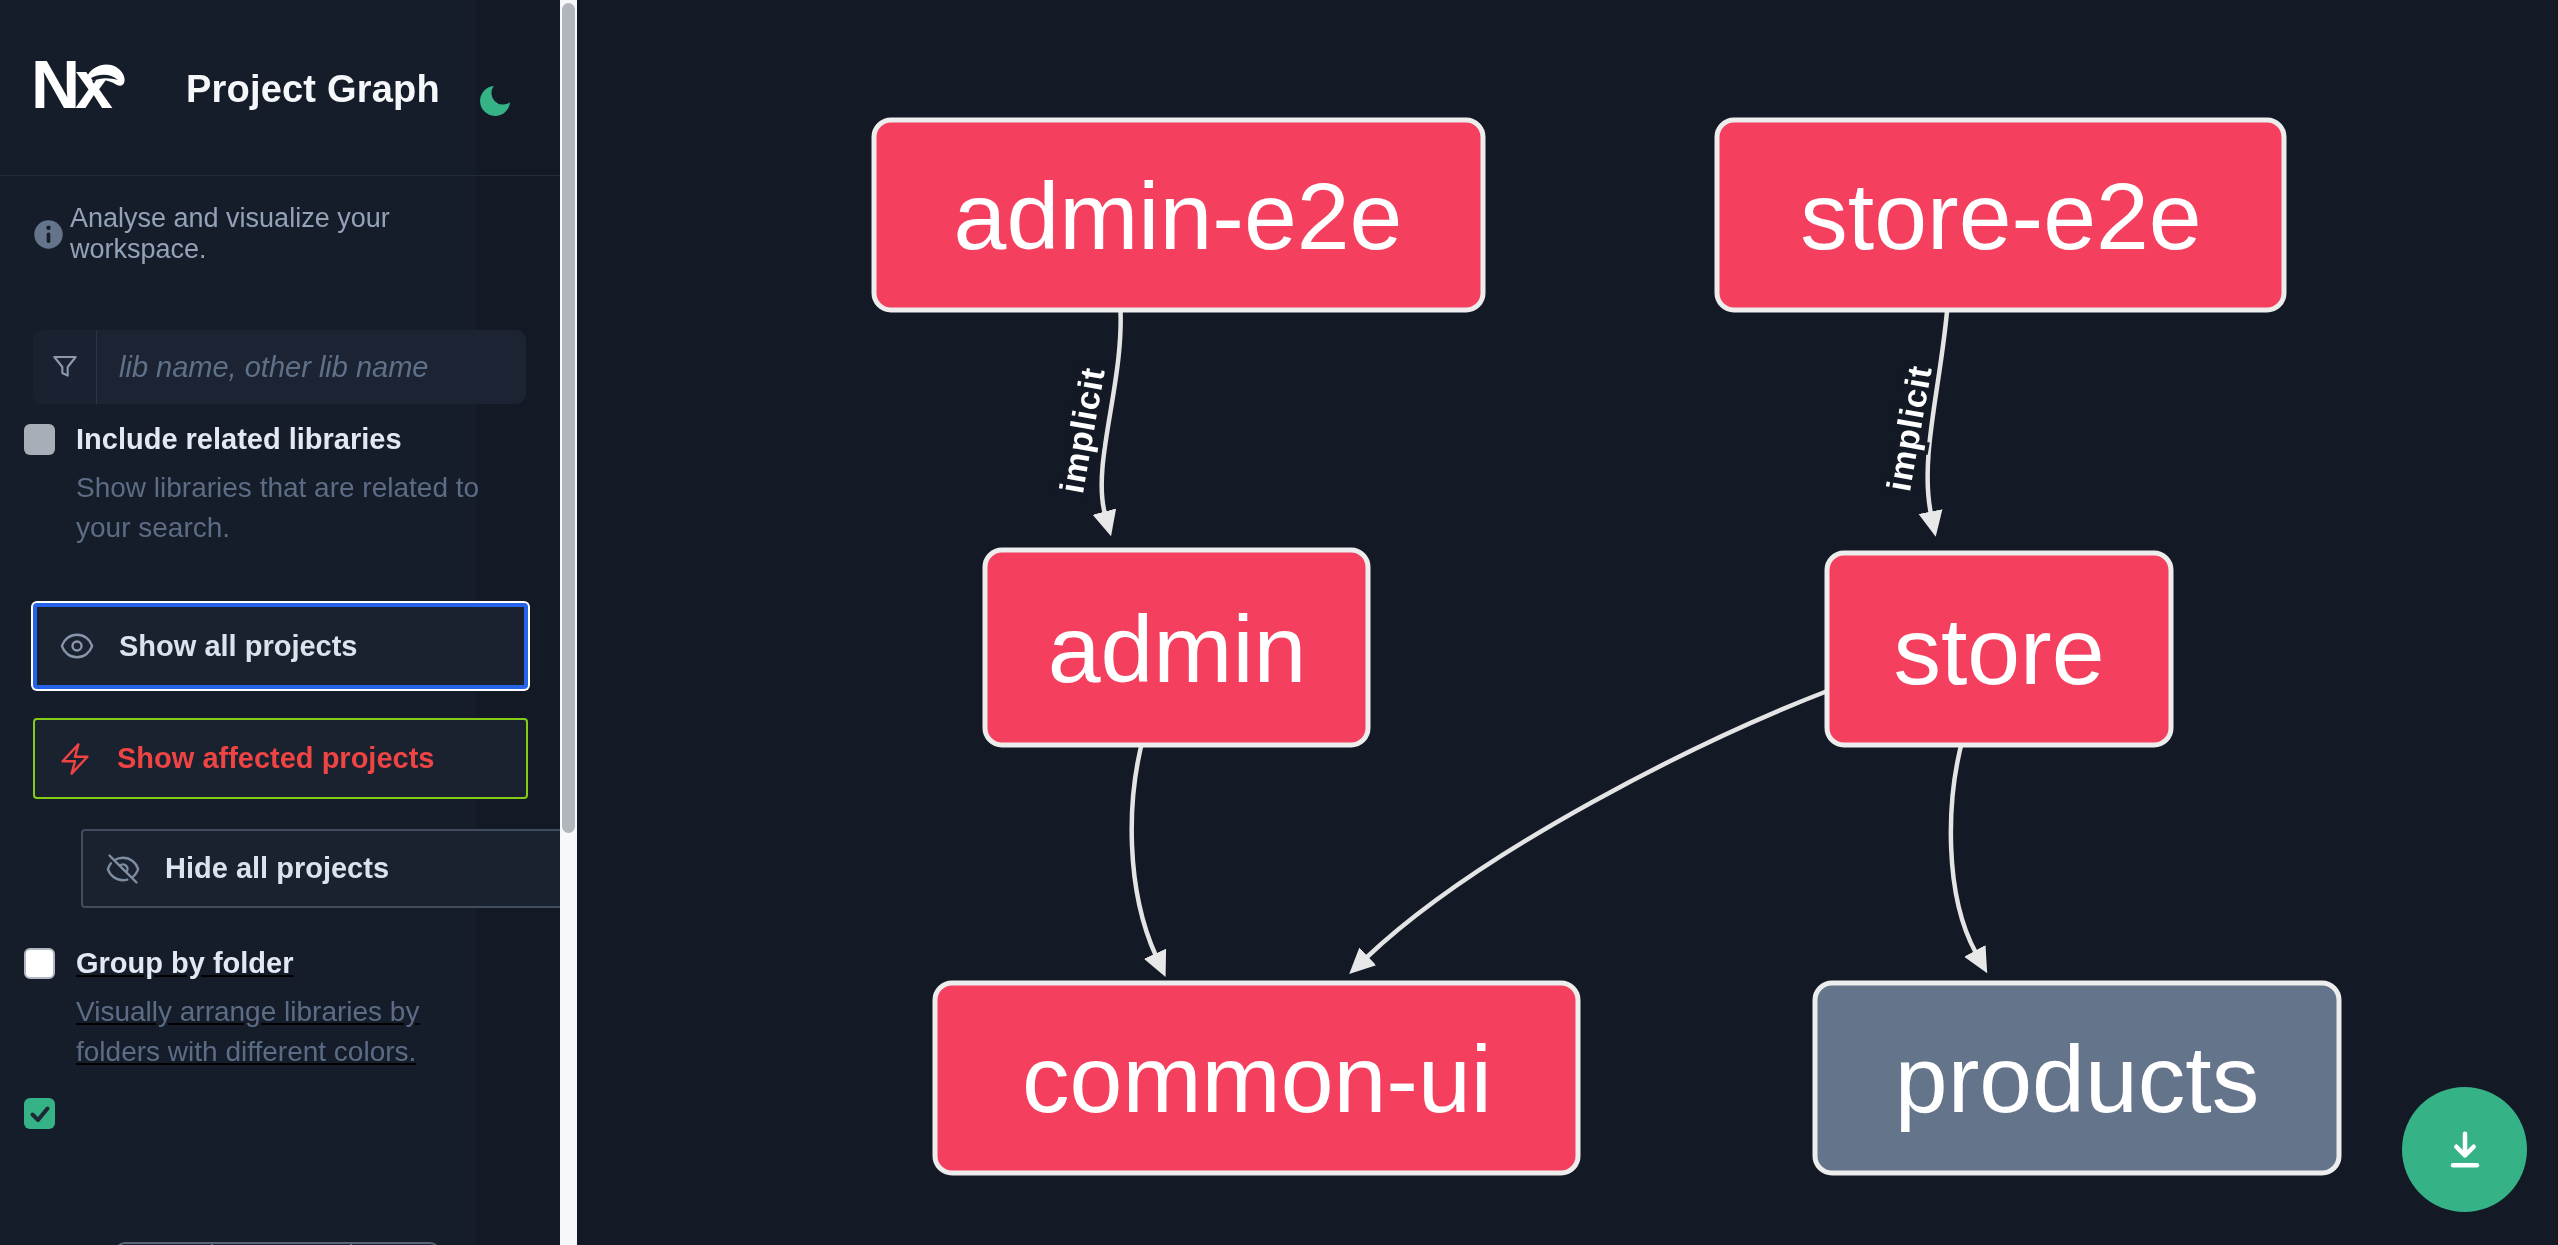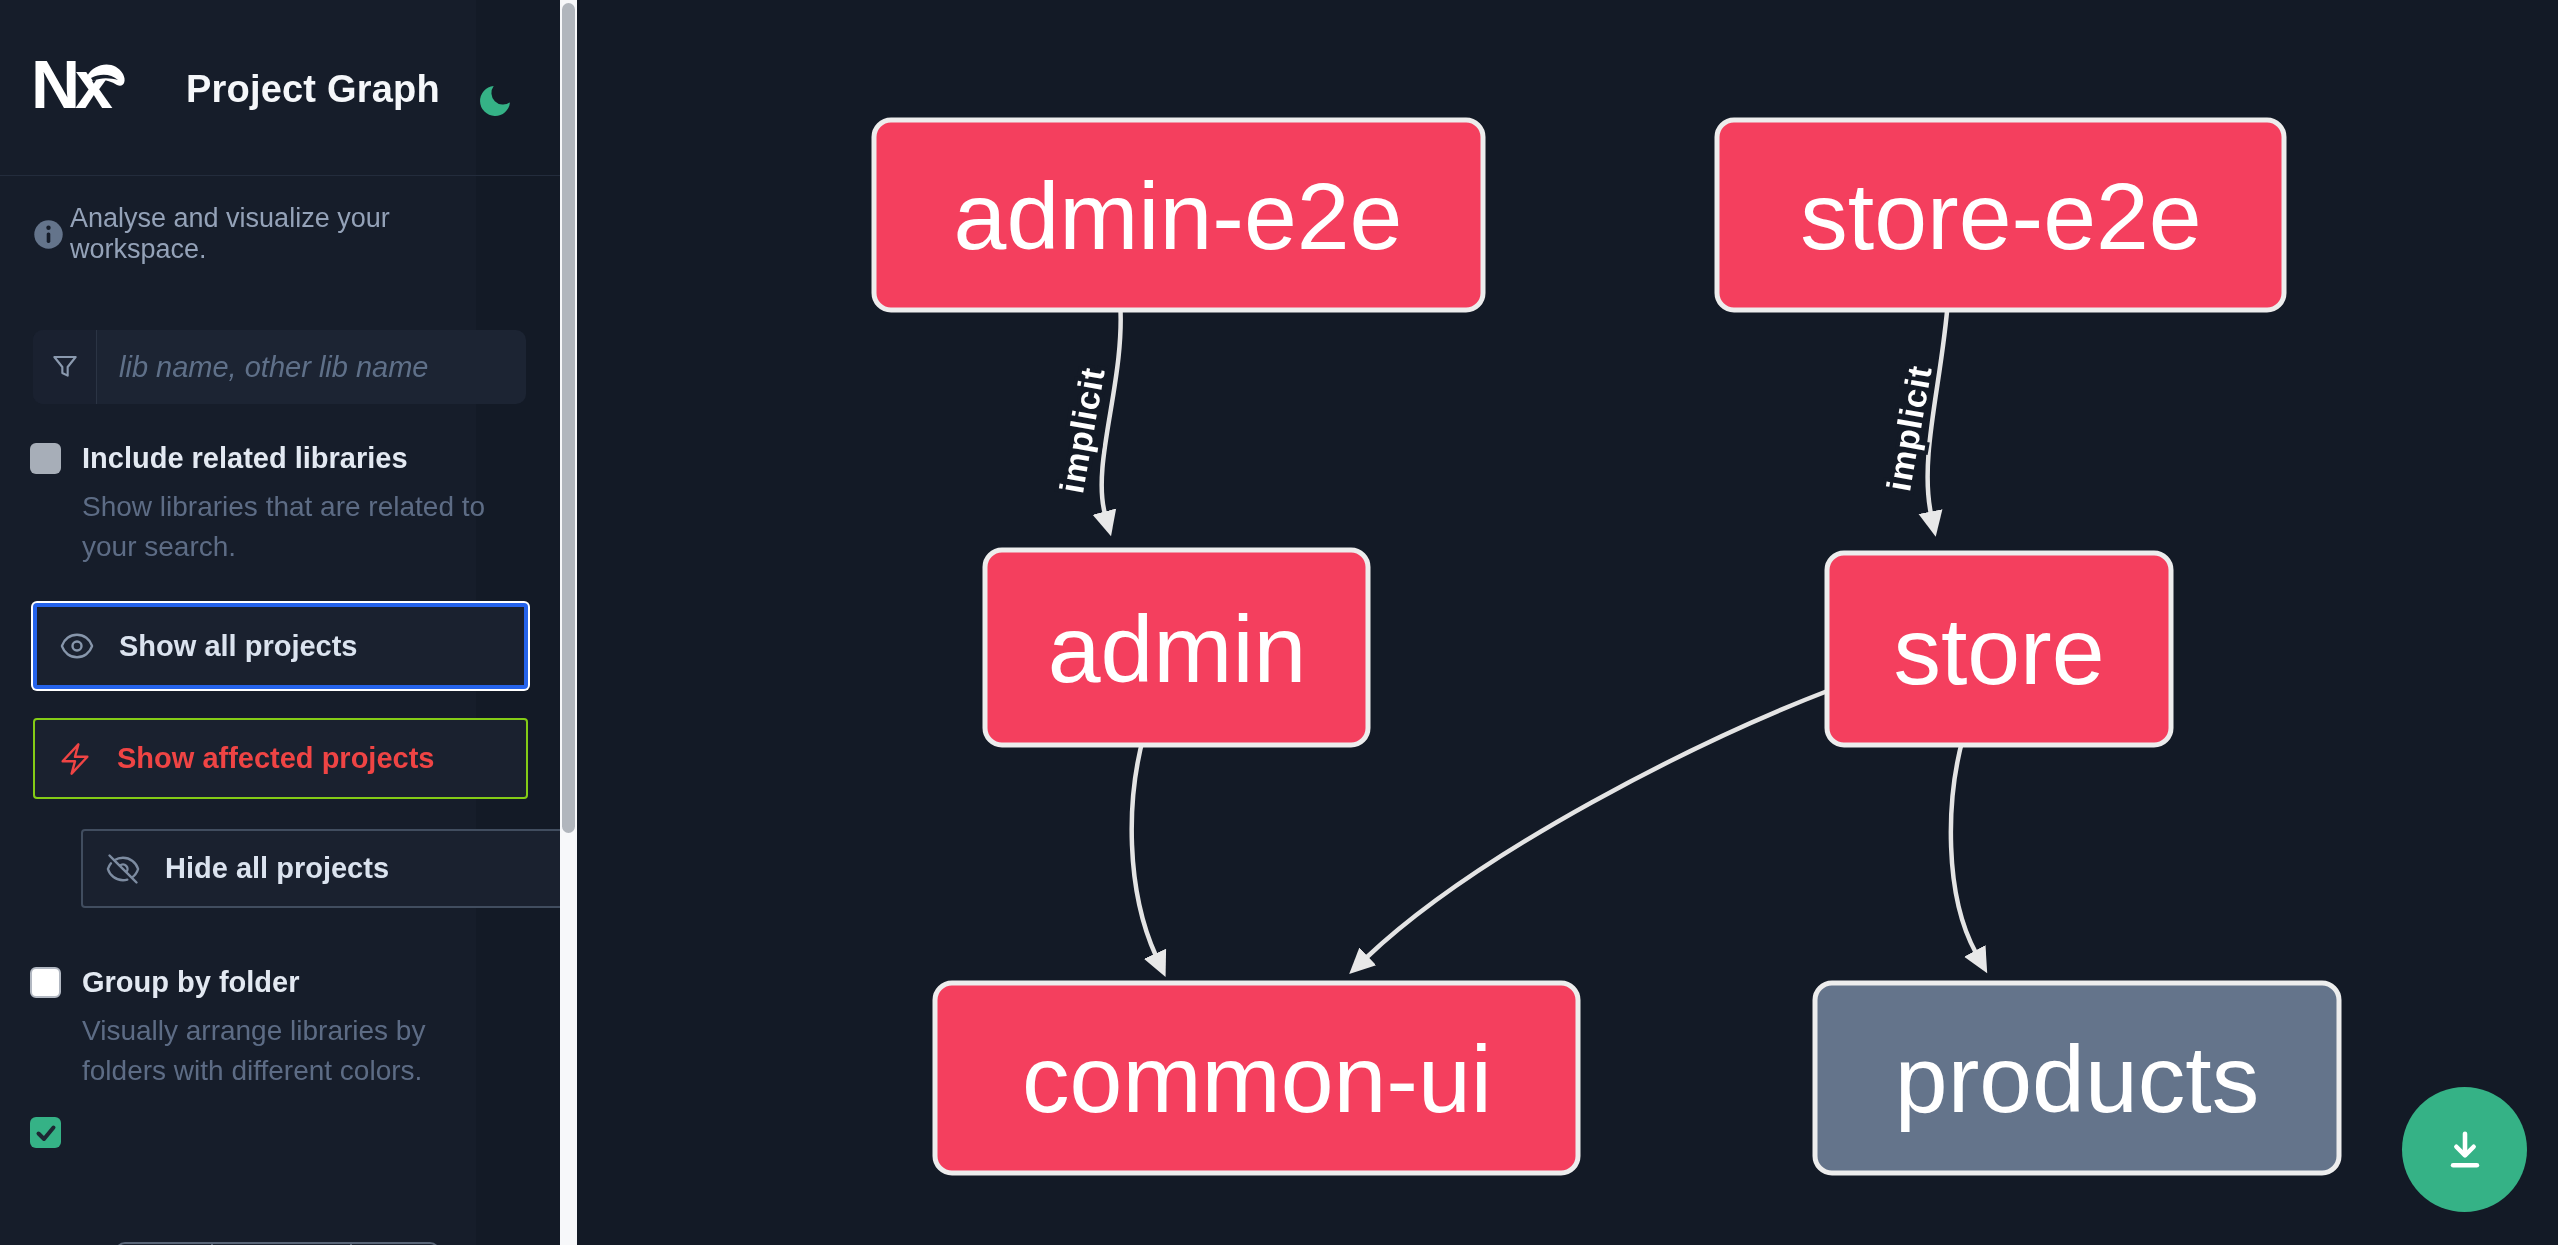--- a/index.html
+++ b/index.html
@@ -14,21 +14,21 @@
   .logo-svg{position:absolute;left:31px;top:54px;}
   .app-title{position:absolute;left:186px;top:68px;font-size:38px;font-weight:700;color:#f5f7fa;letter-spacing:.2px;}
   .moon-btn{position:absolute;left:473px;top:80px;width:44px;height:44px;cursor:pointer;background:none;border:none;padding:0;}
   .info-row{position:absolute;left:33px;top:203px;display:flex;align-items:center;}
   .info-icon{width:31px;height:31px;flex:0 0 auto;}
   .info-text{margin-left:6px;font-size:27px;color:#94a2b8;}
   .search-box{position:absolute;left:33px;top:330px;width:493px;height:74px;background:#1c2433;border-radius:10px;display:flex;align-items:stretch;overflow:hidden;}
   .funnel-cell{width:64px;display:flex;align-items:center;justify-content:center;background:#1a2130;border-right:1px solid #2b3444;}
   .search-input{flex:1;background:transparent;border:none;outline:none;color:#22c55e;font-size:29px;padding:0 0 0 22px;font-family:"Liberation Sans",sans-serif;font-style:italic;}
   .search-input::placeholder{color:#5f7089;}
-  .opt-block{position:absolute;left:30px;width:500px;margin-top:19px;}
+  .opt-block{position:absolute;left:24px;width:500px;}
   .opt-row{display:flex;align-items:flex-start;}
   .cbx{width:31px;height:31px;border-radius:6px;flex:0 0 auto;cursor:pointer;}
   .cbx-gray{background:#a7aeb8;}
   .cbx-white{background:#ffffff;border:2px solid #b2b8c2;}
   .cbx-green{background:#35b286;display:flex;align-items:center;justify-content:center;}
   .opt-texts{margin-left:21px;}
   .opt-label{font-size:29px;font-weight:700;color:#e3e9f2;line-height:31px;}
   .opt-desc{margin-top:13px;font-size:28px;color:#5d6c85;line-height:40px;}
   .w450{width:450px;} .w400{width:400px;} .w425{width:425px;}
   .sb-btn{position:absolute;left:33px;width:495px;display:flex;align-items:center;background:#1a212f;border-radius:4px;cursor:pointer;padding:0 0 0 22px;}
@@ -118,21 +118,21 @@
       <span class="blabel">Show affected projects</span>
     </div>
 
     <div class="sb-btn btn-hide-all">
       <svg class="bicon" viewBox="0 0 24 24" fill="none" stroke="#7d8ca1" stroke-width="1.6" stroke-linecap="round" stroke-linejoin="round">
         <path d="M3.98 8.223A10.477 10.477 0 0 0 1.934 12C3.226 16.338 7.244 19.5 12 19.5c.993 0 1.953-.138 2.863-.395M6.228 6.228A10.45 10.45 0 0 1 12 4.5c4.756 0 8.773 3.162 10.065 7.498a10.523 10.523 0 0 1-4.293 5.774M6.228 6.228 3 3m3.228 3.228 3.65 3.65m7.894 7.894L21 21m-3.228-3.228-3.65-3.65m0 0a3 3 0 1 0-4.243-4.243m4.242 4.242L9.88 9.88"></path>
       </svg>
       <span class="blabel">Hide all projects</span>
     </div>
 
-    <div class="opt-block" style="top:948px;">
+    <div class="opt-block" style="top:948px;text-decoration:underline;">
       <div class="opt-row">
         <div class="cbx cbx-white"></div>
         <div class="opt-texts">
           <div class="opt-label">Group by folder</div>
           <div class="opt-desc w400">Visually arrange libraries by folders with different colors.</div>
         </div>
       </div>
     </div>
 
     <div class="opt-block" style="top:1098px;">

